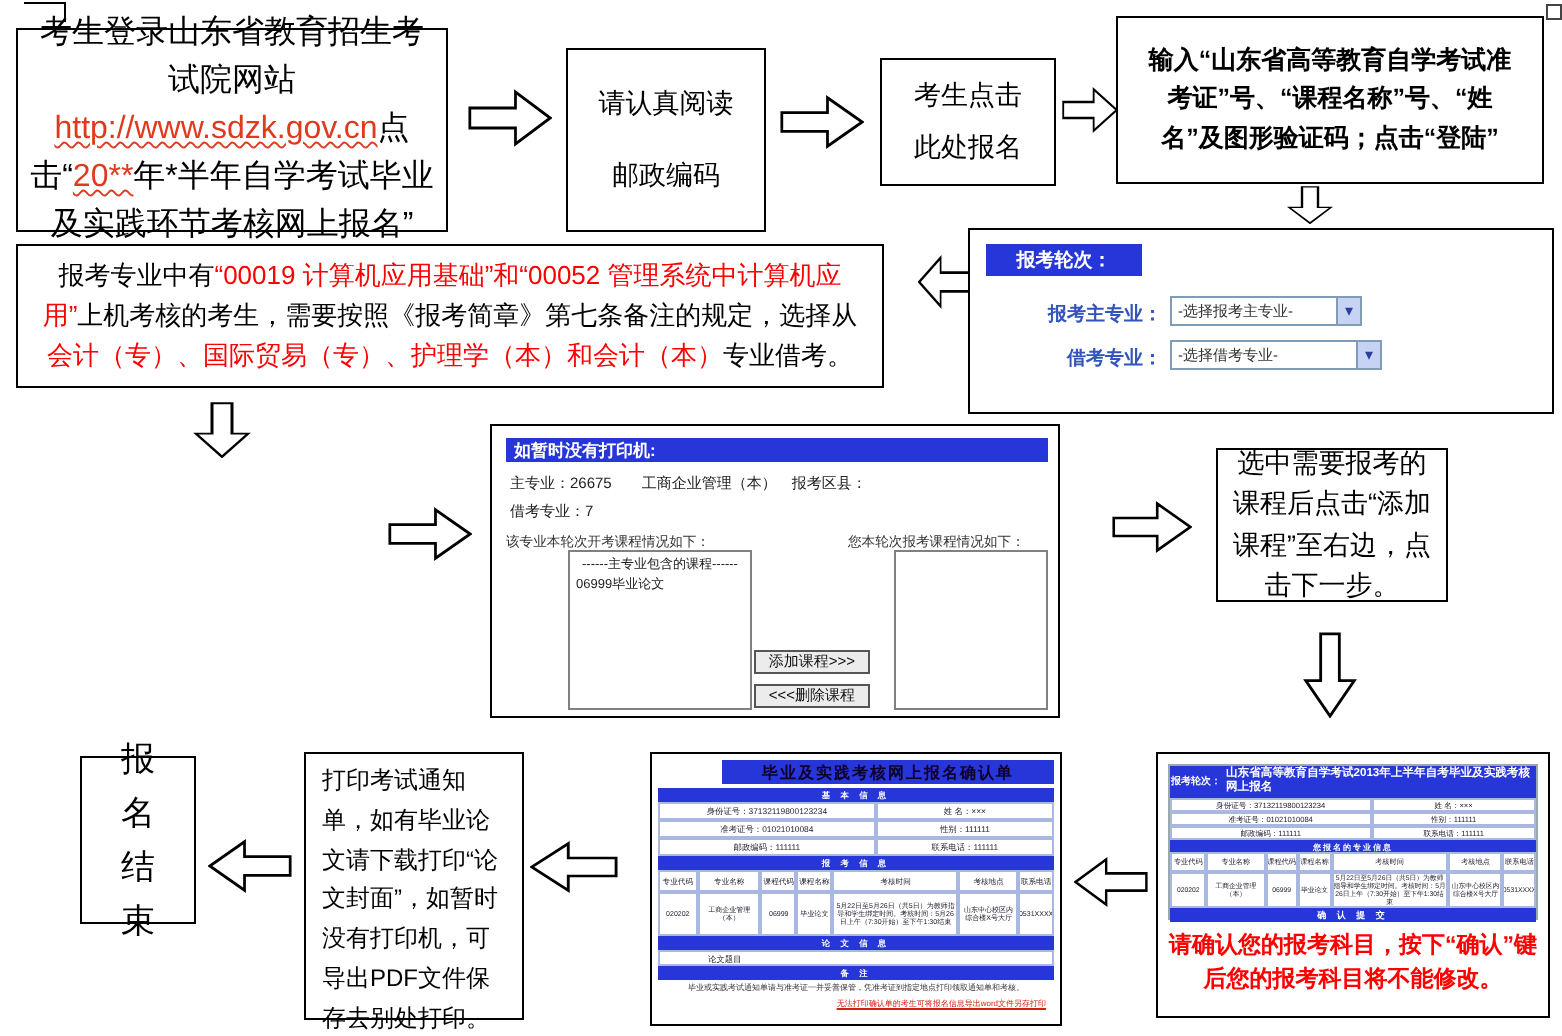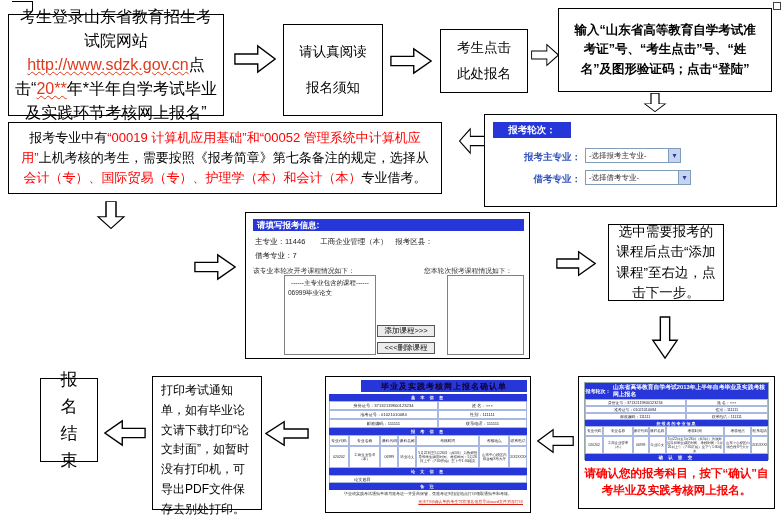--- a/index.html
+++ b/index.html
@@ -46,42 +46,42 @@
   </div>
 
   <div class="arrow" style="left:234px;top:44px;width:42px;height:30px;">
       <svg viewBox="0 0 46 30" preserveAspectRatio="none">
         <polygon points="1,10 26,10 26,2 45,15 26,28 26,20 1,20" fill="#ffffff" stroke="#000000" stroke-width="1.5"></polygon>
       </svg>
     </div>
 
   <div class="fbox" style="left:283px;top:24px;width:100px;height:92px;font-size:13.5px;justify-content:space-evenly;">
     <p>请认真阅读</p>
-    <p>报名须知</p>
+    <p>邮政编码</p>
   </div>
 
   <div class="arrow" style="left:390px;top:47px;width:42px;height:28px;">
       <svg viewBox="0 0 46 30" preserveAspectRatio="none">
         <polygon points="1,10 26,10 26,2 45,15 26,28 26,20 1,20" fill="#ffffff" stroke="#000000" stroke-width="1.5"></polygon>
       </svg>
     </div>
 
   <div class="fbox" style="left:440px;top:29px;width:88px;height:64px;font-size:13.5px;justify-content:space-evenly;">
     <p>考生点击</p>
     <p>此处报名</p>
   </div>
 
   <div class="arrow" style="left:531px;top:43px;width:28px;height:24px;">
       <svg viewBox="0 0 46 30" preserveAspectRatio="none">
         <polygon points="1,10 26,10 26,2 45,15 26,28 26,20 1,20" fill="#ffffff" stroke="#000000" stroke-width="1.5"></polygon>
       </svg>
     </div>
 
   <div class="fbox" style="left:558px;top:8px;width:214px;height:84px;font-size:12.5px;font-weight:bold;line-height:1.55;padding:2px 13px;">
-    <p>输入“山东省高等教育自学考试准考证”号、“考生点击”号、“姓名”及图形验证码；点击“登陆”</p>
+    <p>输入“山东省高等教育自学考试准考证”号、“课程名称”号、“姓名”及图形验证码；点击“登陆”</p>
   </div>
 
   <div class="arrow" style="left:643px;top:93px;width:24px;height:19px;">
       <svg viewBox="0 0 30 46" preserveAspectRatio="none">
         <polygon points="10,1 10,26 2,26 15,45 28,26 20,26 20,1" fill="#ffffff" stroke="#000000" stroke-width="1.5"></polygon>
       </svg>
     </div>
 
   <div class="shot" style="left:484px;top:114px;width:293px;height:93px;">
     <div style="position:absolute;left:8px;top:7px;right:8px;height:16px;display:flex;">
@@ -117,22 +117,22 @@
     </div>
 
 
   <div class="arrow" style="left:194px;top:253px;width:42px;height:28px;">
       <svg viewBox="0 0 46 30" preserveAspectRatio="none">
         <polygon points="1,10 26,10 26,2 45,15 26,28 26,20 1,20" fill="#ffffff" stroke="#000000" stroke-width="1.5"></polygon>
       </svg>
     </div>
 
   <div class="shot" style="left:245px;top:212px;width:285px;height:147px;">
-    <div class="blue" style="position:absolute;left:7px;top:6px;width:271px;height:12px;font-size:8.5px;font-weight:bold;line-height:12px;padding-left:4px;">请填写报考信息:</div>
-    <div style="position:absolute;left:9px;top:24px;font-size:7.5px;color:#222;">主专业：11446　　工商企业管理（本）　报考区县：</div>
+    <div class="blue" style="position:absolute;left:7px;top:6px;width:271px;height:12px;font-size:8.5px;font-weight:bold;line-height:12px;padding-left:4px;">如暂时没有打印机:</div>
+    <div style="position:absolute;left:9px;top:24px;font-size:7.5px;color:#222;">主专业：26675　　工商企业管理（本）　报考区县：</div>
     <div style="position:absolute;left:9px;top:38px;font-size:7.5px;color:#222;">借考专业：7</div>
     <div style="position:absolute;left:7px;top:53px;font-size:6.8px;color:#333;">该专业本轮次开考课程情况如下：</div>
     <div style="position:absolute;left:178px;top:53px;font-size:6.8px;color:#333;">您本轮次报考课程情况如下：</div>
     <div class="listbox" style="left:38px;top:62px;width:92px;height:80px;">
       <div style="text-align:center;">------主专业包含的课程------</div>
       <div>06999毕业论文</div>
     </div>
     <div class="listbox" style="left:201px;top:62px;width:77px;height:80px;"></div>
     <div class="minibtn" style="left:131px;top:112px;width:58px;height:12px;text-align:center;">添加课程&gt;&gt;&gt;</div>
     <div class="minibtn" style="left:131px;top:129px;width:58px;height:12px;">&lt;&lt;&lt;删除课程</div>
@@ -186,21 +186,21 @@
         <div class="tcell" style="width:10%;">020202</div>
         <div class="tcell" style="width:16%;">工商企业管理（本）</div>
         <div class="tcell" style="width:9%;">06999</div>
         <div class="tcell" style="width:9%;">毕业论文</div>
         <div class="tcell" style="width:32%;">5月22日至5月26日（共5日）为教师指导和学生绑定时间。考核时间：5月26日上午（7:30开始）至下午1:30结束</div>
         <div class="tcell" style="width:15%;">山东中心校区内综合楼X号大厅</div>
         <div class="tcell" style="width:9%;">0531XXXX</div>
       </div>
       <div class="blue bandtxt" style="height:7px;font-size:4.5px;font-weight:bold;">确 认 提 交</div>
     </div>
-    <div style="position:absolute;left:3px;right:3px;top:88px;font-size:11.5px;font-weight:bold;color:#ff0000;text-align:center;line-height:1.5;">请确认您的报考科目，按下“确认”自考毕业及实践考核网上报名。</div>
+    <div style="position:absolute;left:3px;right:3px;top:88px;font-size:11.5px;font-weight:bold;color:#ff0000;text-align:center;line-height:1.5;">请确认您的报考科目，按下“确认”键后您的报考科目将不能修改。</div>
   </div>
 
   <div class="arrow" style="left:537px;top:428px;width:37px;height:26px;">
       <svg viewBox="0 0 46 30" preserveAspectRatio="none">
         <polygon points="45,10 20,10 20,2 1,15 20,28 20,20 45,20" fill="#ffffff" stroke="#000000" stroke-width="1.5"></polygon>
       </svg>
     </div>
 
   <div class="shot" style="left:325px;top:376px;width:206px;height:137px;">
     <div style="position:absolute;left:3px;top:3px;width:198px;">

